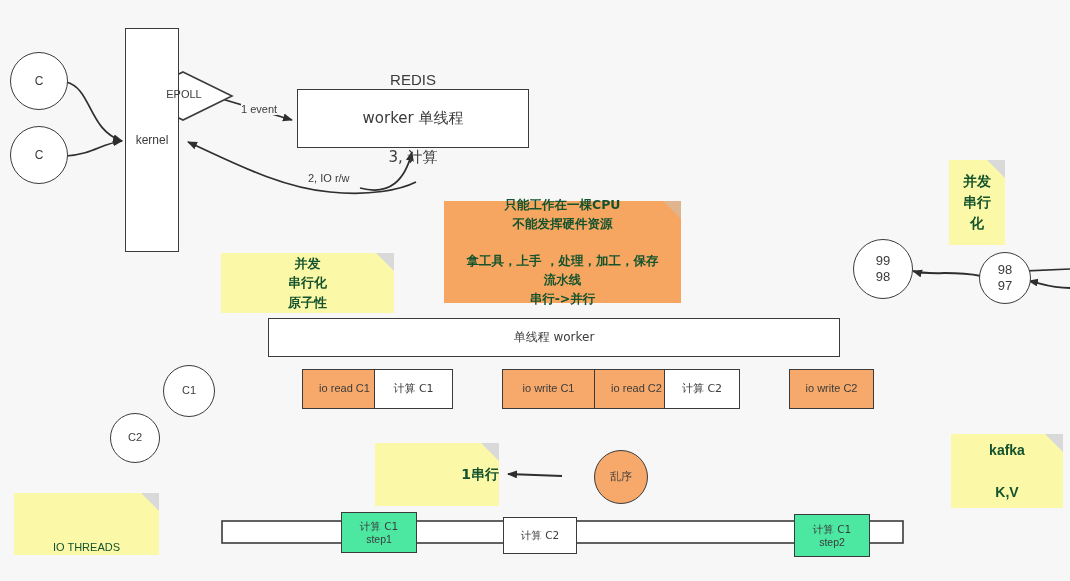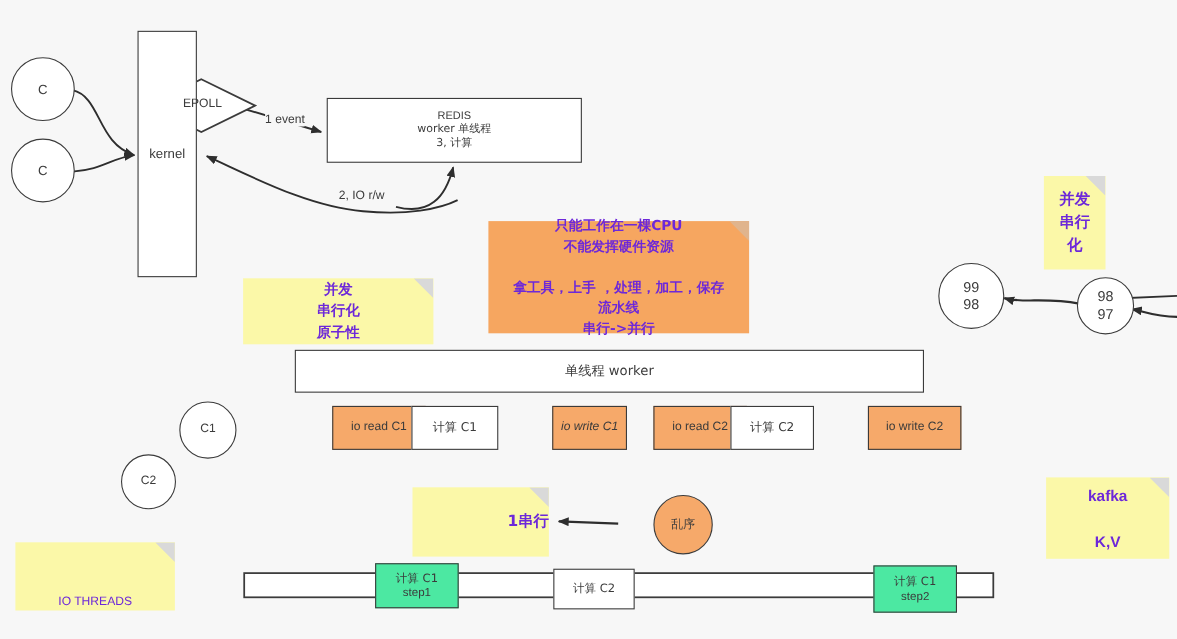--- a/index.html
+++ b/index.html
@@ -45,21 +45,21 @@
 
   .note {
     position: absolute;
     box-sizing: border-box;
     display: flex;
     align-items: center;
     justify-content: center;
     text-align: center;
     font-weight: bold;
     line-height: 1.5;
-    color: #6d28d9;
+    color: #14532d;
   }
   .note-yellow { background: #fbf8a8; }
   .note-orange { background: #f6a660; }
   .note .fold {
     position: absolute;
     top: 0;
     right: 0;
     width: 18px;
     height: 18px;
     background: #d9d9d9;
@@ -115,21 +115,21 @@
 </div>
 
 <div class="node rect" style="left:125px; top:28px; width:54px; height:224px; font-size:12px;">
   <span>kernel</span>
 </div>
 
 <div class="node" style="left:156px; top:84px; width:56px; height:22px; font-size:11px;">
   <span>EPOLL</span>
 </div>
 
-<div class="node rect" style="left:297px; top:89px; width:232px; height:59px; font-size:10px; flex-direction:column;">
+<div class="node rect" style="left:297px; top:89px; width:232px; height:59px; font-size:15px; flex-direction:column;gap:20px;">
   <span>REDIS</span>
   <span class="cjk">worker 单线程</span>
   <span class="cjk">3, 计算</span>
 </div>
 
 <div class="label" style="left:241px; top:103px; font-size:11px;">
   <span>1 event</span>
 </div>
 <div class="label" style="left:308px; top:172px; font-size:11px;text-align:center;">
   <span>2, IO r/w</span>
@@ -171,21 +171,21 @@
 <div class="node rect" style="left:268px; top:318px; width:572px; height:39px; font-size:12px;">
   <span class="cjk">单线程 worker</span>
 </div>
 
 <div class="node rect orange-fill" style="left:270px; top:369px; width:85px; height:40px; font-size:11px;">
   <span>io  read C1</span>
 </div>
 <div class="node rect" style="left:374px; top:369px; width:79px; height:40px; font-size:11px;">
   <span class="cjk">计算 C1</span>
 </div>
-<div class="node rect orange-fill" style="left:470px; top:369px; width:68px; height:40px; font-size:11px;font-style:italic;">
+<div class="node rect orange-fill" style="left:470px; top:369px; width:93px; height:40px; font-size:11px;">
   <span>io  write C1</span>
 </div>
 <div class="node rect orange-fill" style="left:562px; top:369px; width:85px; height:40px; font-size:11px;">
   <span>io  read C2</span>
 </div>
 <div class="node rect" style="left:664px; top:369px; width:76px; height:40px; font-size:11px;">
   <span class="cjk">计算  C2</span>
 </div>
 <div class="node rect orange-fill" style="left:757px; top:369px; width:85px; height:40px; font-size:11px;">
   <span>io  write C2</span>

